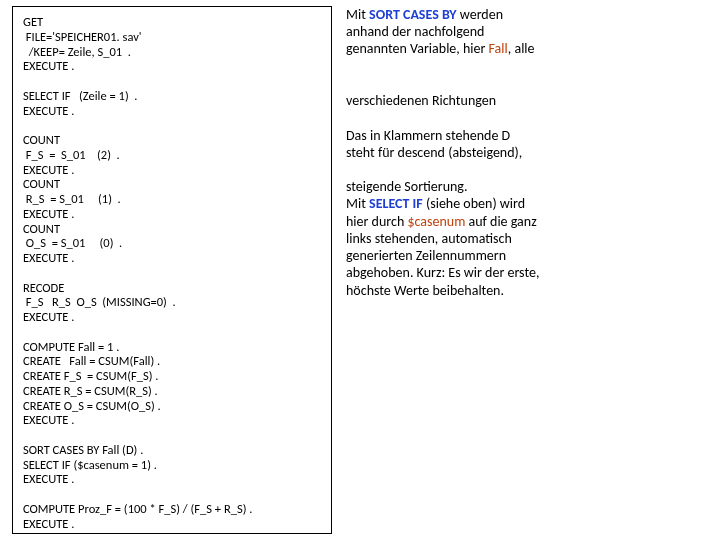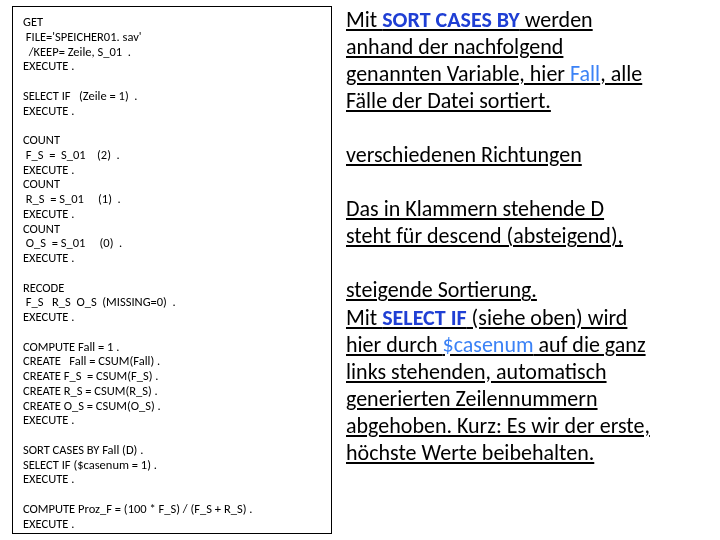--- a/index.html
+++ b/index.html
@@ -26,31 +26,30 @@
     padding: 8px 10px 8px 10px;
     font-size: 12.5px;
     line-height: 1.18;
     white-space: pre;
     font-family: Calibri, Arial, sans-serif;
     color: #000;
   }
   .explain {
     flex: 1;
     padding: 0 6px 0 14px;
-    font-size: 22px;
+    font-size: 14px;
     line-height: 1.23;
     color: #000;
-    text-decoration: underline;
   }
   .kw-blue {
     color: #1f3fd4;
     font-weight: bold;
   }
   .kw-red {
-    color: #3b82f6;
+    color: #c2410c;
   }
 </style>
 </head>
 <body>
 
 <div class="page">
 
   <div class="code-box"><span>GET
  FILE='SPEICHER01. sav'
   /KEEP= Zeile, S_01  .
@@ -84,21 +83,21 @@
 SELECT IF ($casenum = 1) .
 EXECUTE .</span>
 
 <span>COMPUTE Proz_F = (100 * F_S) / (F_S + R_S) .
 EXECUTE .</span></div>
 
   <div class="explain">
     <span>Mit </span><span class="kw-blue">SORT CASES BY</span><span> werden</span><br>
     <span>anhand der nachfolgend</span><br>
     <span>genannten Variable, hier </span><span class="kw-red">Fall</span><span>, alle</span><br>
-    <span>Fälle der Datei sortiert.</span><br>
+    <br>
     <br>
     <span>verschiedenen Richtungen</span><br>
     <br>
     <span>Das in Klammern stehende D</span><br>
     <span>steht für descend (absteigend),</span><br>
     <br>
     <span>steigende Sortierung.</span><br>
     <span>Mit </span><span class="kw-blue">SELECT IF</span><span> (siehe oben) wird</span><br>
     <span>hier durch </span><span class="kw-red">$casenum</span><span> auf die ganz</span><br>
     <span>links stehenden, automatisch</span><br>

